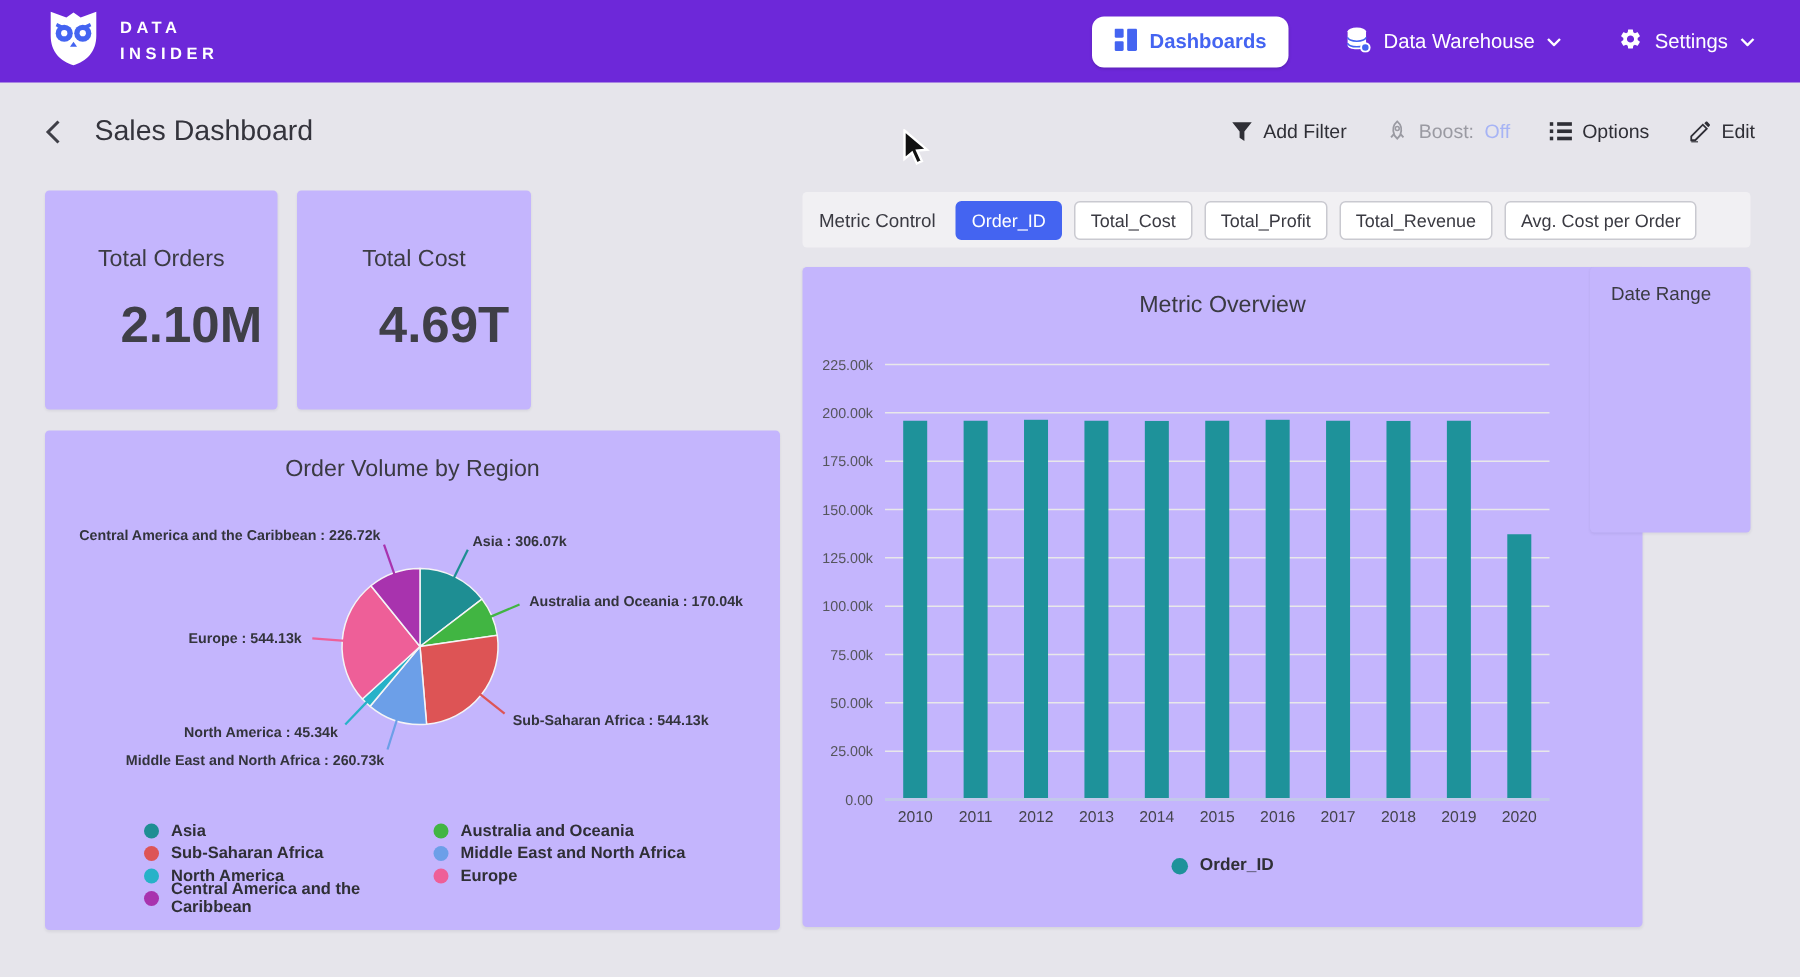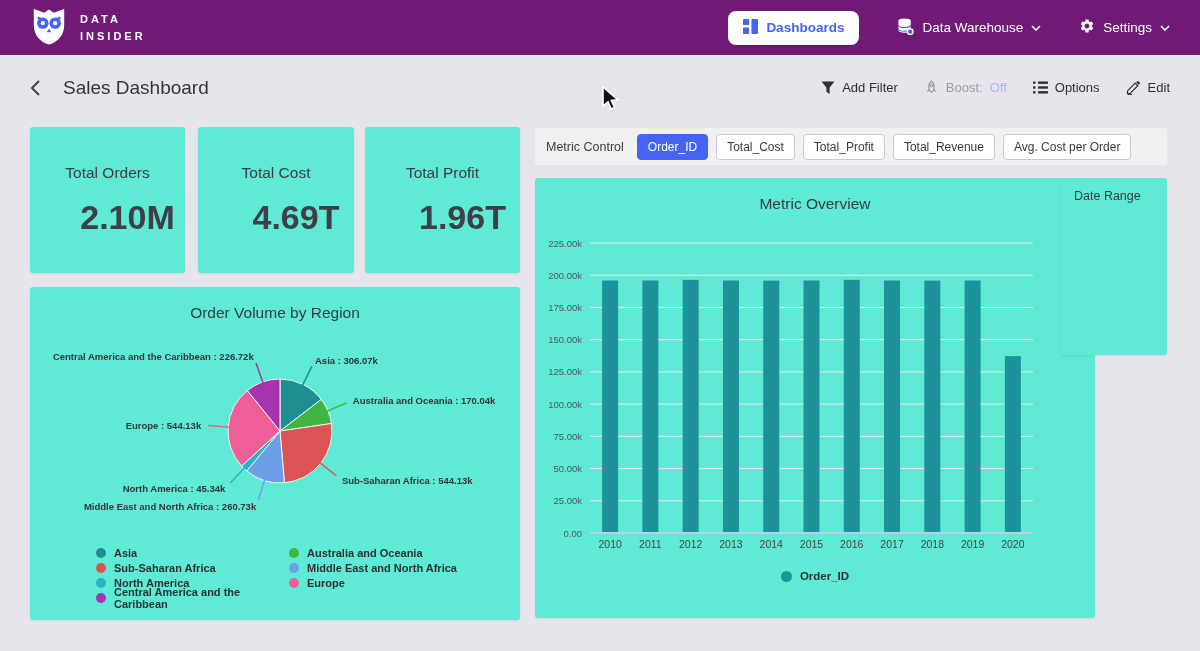--- a/index.html
+++ b/index.html
@@ -2,21 +2,21 @@
 <html><head>
 <meta charset="utf-8">
 <style>
   * { margin:0; padding:0; box-sizing:border-box; }
   html,body { width:1200px; height:651px; overflow:hidden; }
   body { font-family:"Liberation Sans", sans-serif; background:#e6e5eb; position:relative; }
   .page { position:relative; width:1200px; height:651px; }
 
   
   .navbar { position:absolute; left:0; top:0; width:1200px; height:55px;
-            background:#701a75; display:flex; align-items:center;
+            background:#6d28d9; display:flex; align-items:center;
             justify-content:space-between; padding:0 30px; }
   .brand { display:flex; align-items:center; gap:12px; }
   .brand-text { color:#fff; font-size:11px; font-weight:bold; letter-spacing:3px; line-height:1.5; }
   .nav-right { display:flex; align-items:center; gap:38px; }
   .nav-item { display:flex; align-items:center; gap:8px; color:#fff;
               font-size:13.5px; font-weight:500; cursor:pointer; }
   .pill { background:#fff; color:#4464f1; border-radius:8px; padding:8px 15px;
           font-weight:600; box-shadow:0 1px 2px rgba(0,0,0,.15); }
   .chev { width:10px; height:6px; }
 
@@ -27,21 +27,21 @@
   .sub-left { display:flex; align-items:center; gap:22px; }
   .back-btn { cursor:pointer; display:flex; align-items:center; }
   .page-title { font-size:19px; font-weight:500; color:#34343c; }
   .sub-actions { display:flex; align-items:center; gap:26px; }
   .action { display:flex; align-items:center; gap:7px; font-size:13px;
             font-weight:500; color:#2f2f36; cursor:pointer; }
   .action.muted { color:#9a9aa2; cursor:default; }
   .boost-off { color:#a7b4f5; }
 
   
-  .card { position:absolute; background:#5eead4; border-radius:3px;
+  .card { position:absolute; background:#c4b5fd; border-radius:3px;
           box-shadow:0 1px 2px rgba(40,40,60,.08); }
   .kpi { top:127px; height:146px; width:155px; display:flex; flex-direction:column;
          align-items:center; justify-content:center; gap:16px; }
   .kpi-label { font-size:15.5px; font-weight:500; color:#3c3c44; }
   .kpi-value { font-size:34px; font-weight:bold; color:#3f3f47;margin-left:40px; }
 
   .pie-card { left:30px; top:287px; width:490px; height:333px; }
   .bar-card { left:535px; top:178px; width:560px; height:440px; }
   .card-title { text-align:center; padding-top:17px; font-size:15.5px; color:#3a3a42; }
 
@@ -195,24 +195,20 @@
     </div>
   </div>
 
   <div class="card kpi" style="left:30px">
     <div class="kpi-label">Total Orders</div>
     <div class="kpi-value">2.10M</div>
   </div>
   <div class="card kpi" style="left:198px; width:156px">
     <div class="kpi-label">Total Cost</div>
     <div class="kpi-value">4.69T</div>
-  </div>
-  <div class="card kpi" style="left:365px">
-    <div class="kpi-label">Total Profit</div>
-    <div class="kpi-value">1.96T</div>
   </div>
 
   <div class="metric-bar">
     <span class="metric-label">Metric Control</span>
     <span id="metric-options" style="display:flex; gap:8px">
         <button class="opt-btn selected">Order_ID</button>
         <button class="opt-btn">Total_Cost</button>
         <button class="opt-btn">Total_Profit</button>
         <button class="opt-btn">Total_Revenue</button>
         <button class="opt-btn">Avg. Cost per Order</button>

